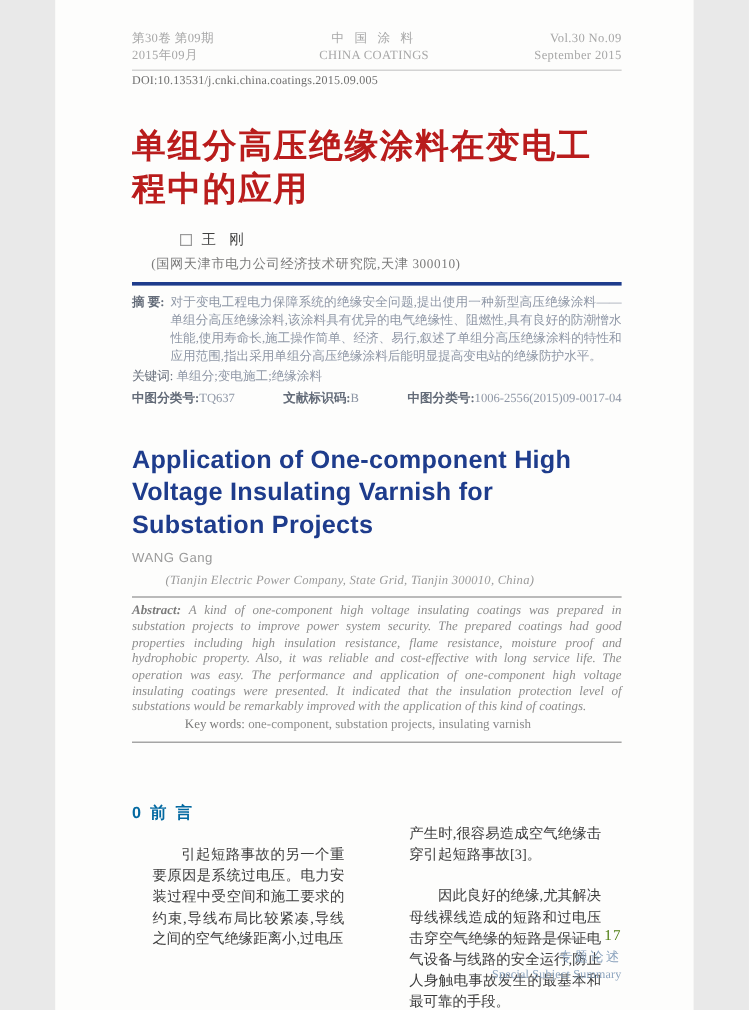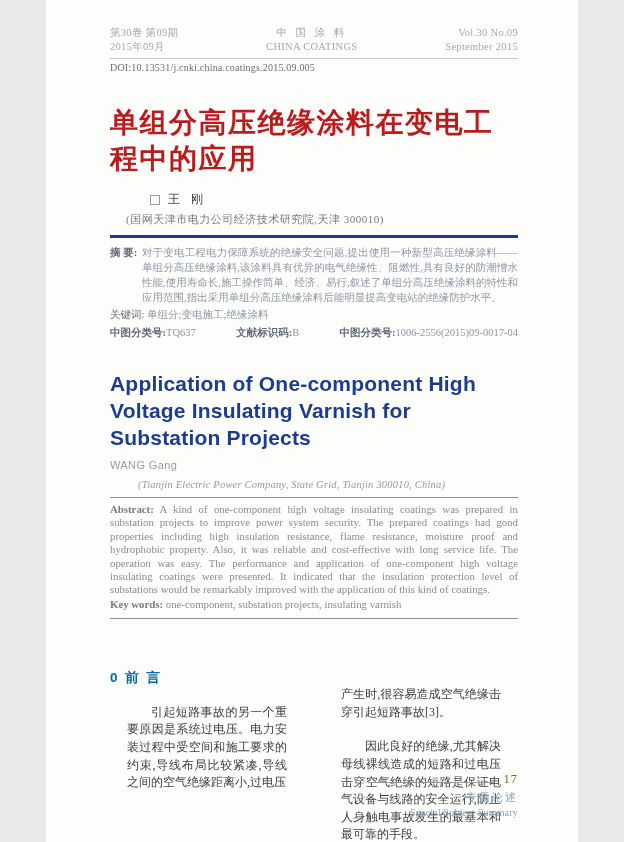--- a/index.html
+++ b/index.html
@@ -51,24 +51,24 @@
   .title-en{
     margin-top:30px;
     font-family:"Liberation Sans", sans-serif;
     font-weight:bold;font-size:21px;line-height:27px;
     color:#1e3c8c;letter-spacing:.2px;
   }
   .author-en{margin-top:8px;font-family:"Liberation Sans", sans-serif;
     font-size:11px;color:#9a9a9a;letter-spacing:.4px;}
   .affil-en{margin-top:8px;font-size:10.5px;font-style:italic;color:#9a9a9a;letter-spacing:.2px;margin-left:28px;}
   .thin-rule{border:none;border-top:1px solid #8f8f8f;margin:7px 0 5px 0;}
-  .abs-en{font-size:10.8px;line-height:13.4px;color:#8c8c8c;text-align:justify;}
+  .abs-en{font-size:10.8px;line-height:13.4px;color:#8c8c8c;text-align:justify;font-style:italic;}
   .abs-en .lbl{font-weight:bold;color:#7b7b7b;}
   .kw-en{font-size:10.8px;line-height:13.4px;color:#8c8c8c;margin-top:1px;}
-  .kw-en .lbl{font-weight:bold;color:#7b7b7b;}
+  .kw-en .lbl{font-weight:normal;color:#7b7b7b;margin-left:44px;}
 
   
   .body-cols{display:flex;gap:20px;margin-top:50px;}
   .bcol{width:240px;font-size:12px;line-height:17.6px;color:#3d3d3d;text-align:justify;}
   .sec-head{font-family:"Liberation Sans", sans-serif;font-weight:bold;
     font-size:13.5px;color:#0369a1;letter-spacing:2px;margin:0 0 7px 0;}
   .sec-head.mid{margin:10px 0 8px 0;}
   .bcol p{margin:17px;text-indent:2em;}
   .bcol p.cont{text-indent:0;}
 

